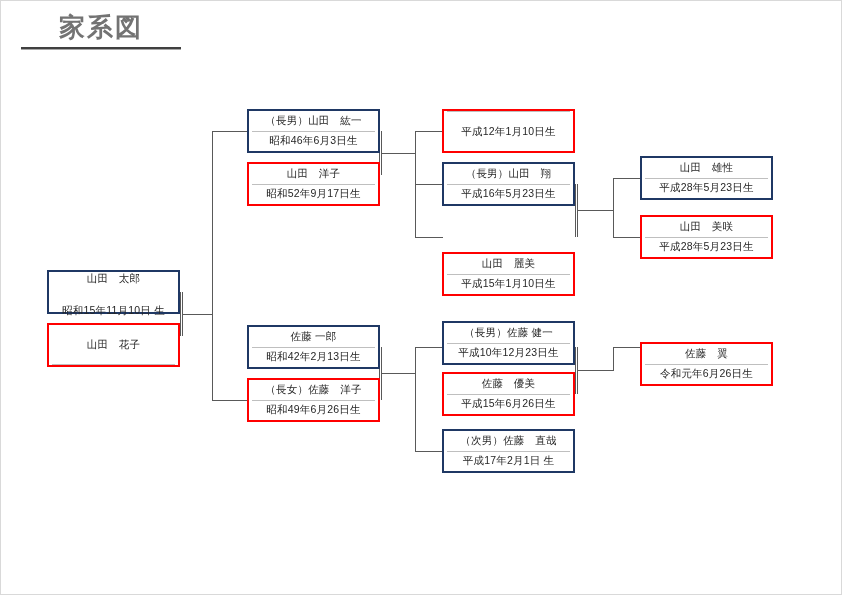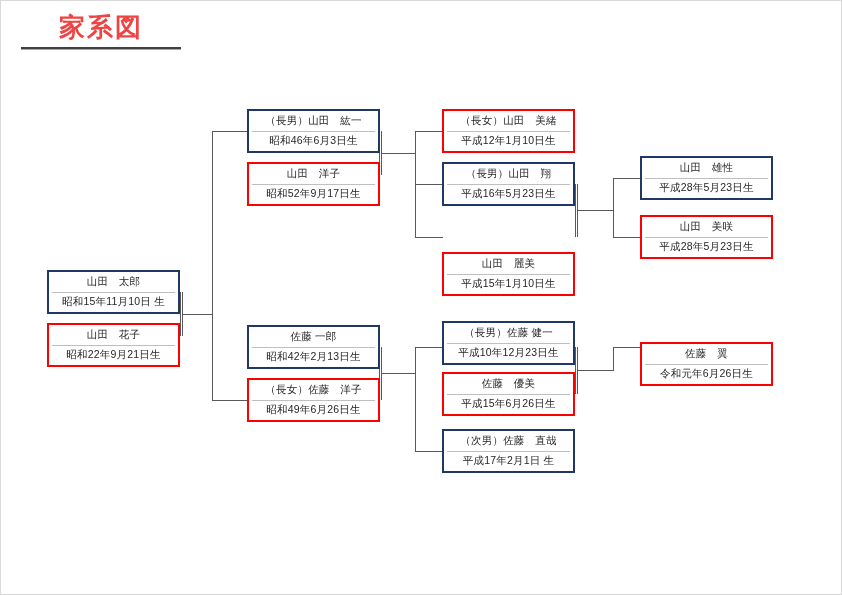--- a/index.html
+++ b/index.html
@@ -22,21 +22,21 @@
   
   #title-block {
     position: absolute;
     left: 20px;
     top: 8px;
     width: 300px;
   }
   #page-title {
     font-size: 26px;
     font-weight: bold;
-    color: #ef4444;
+    color: #737373;
     letter-spacing: 2px;
     padding-left: 38px;
     line-height: 36px;
     white-space: nowrap;
   }
   #title-rule {
     width: 160px;
     height: 0;
     border-top: 2px solid #404040;
     border-bottom: 1px solid #a6a6a6;
@@ -134,42 +134,40 @@
   <div class="ln h" style="left:414px; top:346px; width:28px;"></div>
   <div class="ln h" style="left:414px; top:450px; width:28px;"></div>
 
   <div class="ln v" style="left:574px; top:346px; height:47px;"></div>
   <div class="ln v" style="left:576px; top:346px; height:47px;"></div>
   <div class="ln h" style="left:576px; top:369px; width:36px;"></div>
   <div class="ln v" style="left:612px; top:346px; height:24px;"></div>
   <div class="ln h" style="left:612px; top:346px; width:28px;"></div>
 
   <div id="people-layer">
-      <div class="person navy" style="left: 46px; top: 269px;">
+      <div class="person navy" style="left: 46px; top: 269px; gap: 9px;">
         <div class="nm">山田　太郎</div>
         <div class="sep"></div>
         <div class="dt">昭和15年11月10日 生</div>
       </div>
       <div class="person red" style="left: 46px; top: 322px;">
         <div class="nm">山田　花子</div>
         <div class="sep"></div>
-        <div class="dt">昭和22年9月21日生</div>
       </div>
       <div class="person navy" style="left: 246px; top: 108px;">
         <div class="nm">（長男）山田　紘一</div>
         <div class="sep"></div>
         <div class="dt">昭和46年6月3日生</div>
       </div>
       <div class="person red" style="left: 246px; top: 161px;">
         <div class="nm">山田　洋子</div>
         <div class="sep"></div>
         <div class="dt">昭和52年9月17日生</div>
       </div>
       <div class="person red" style="left: 441px; top: 108px;">
-        <div class="nm">（長女）山田　美緒</div>
         <div class="sep"></div>
         <div class="dt">平成12年1月10日生</div>
       </div>
       <div class="person navy" style="left: 441px; top: 161px;">
         <div class="nm">（長男）山田　翔</div>
         <div class="sep"></div>
         <div class="dt">平成16年5月23日生</div>
       </div>
       <div class="person red" style="left: 441px; top: 214px; margin-top: 37px;">
         <div class="nm">山田　麗美</div>

